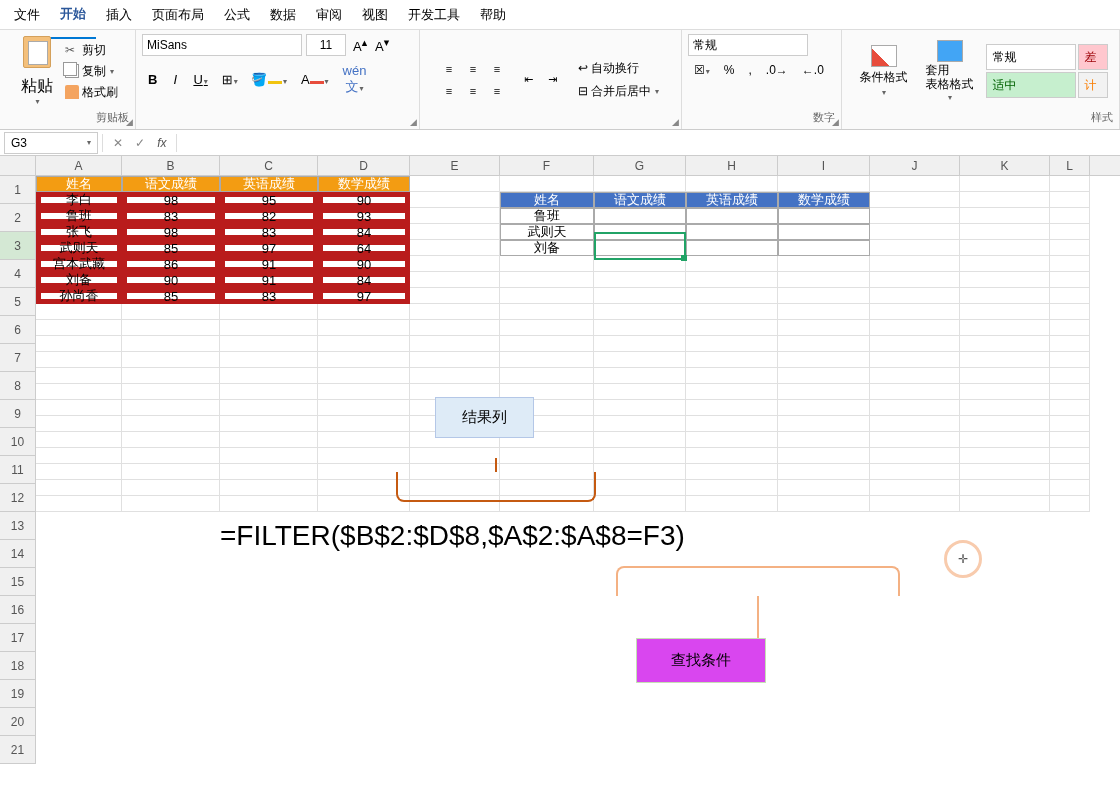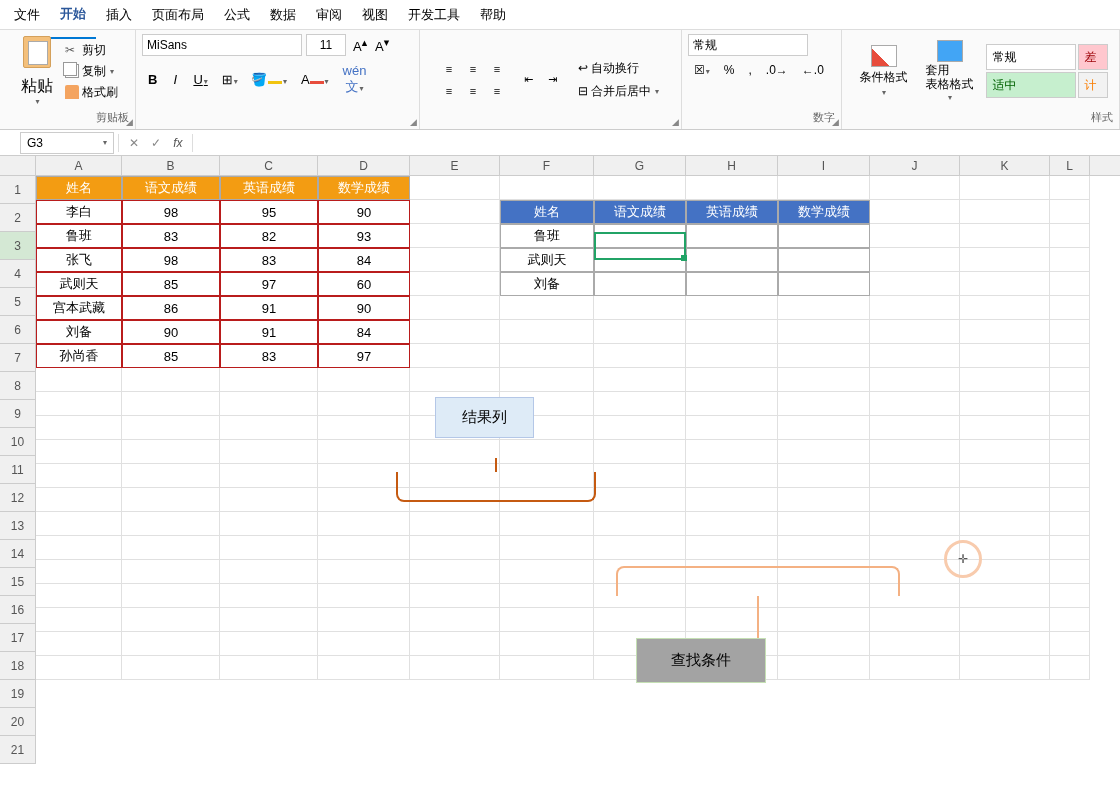--- a/index.html
+++ b/index.html
@@ -61,60 +61,60 @@
 .style-icon-cond { background: linear-gradient(45deg, #e74c3c 40%, #fff 40%); }
 .style-icon-table { background: #42a5f5; }
 .style-cells { display: flex; flex-direction: column; gap: 2px; }
 .style-cell { width: 90px; height: 26px; border: 1px solid #ccc; display: flex; align-items: center; padding: 0 6px; font-size: 12px; }
 .style-cell.normal { background: #fff; }
 .style-cell.good { background: #c6efce; color: #006100; }
 .style-cell.bad { background: #ffc7ce; color: #9c0006; }
 .style-cell.calc { background: #f2f2f2; color: #fa7d00; }
 
 
-.formula-bar { height: 26px; background: #fff; border-bottom: 1px solid #ccc; display: flex; align-items: center; padding-left: 16px; }
+.formula-bar { height: 26px; background: #fff; border-bottom: 1px solid #ccc; display: flex; align-items: center; }
 .name-box { width: 94px; height: 22px; border: 1px solid #ccc; margin: 0 4px; padding: 0 6px; font-size: 12px; display: flex; align-items: center; justify-content: space-between; }
 .fx-btns { display: flex; gap: 4px; padding: 0 6px; border-left: 1px solid #ddd; border-right: 1px solid #ddd; }
 .fx-btn { padding: 2px 4px; cursor: pointer; color: #888; font-size: 12px; }
 .fx-btn.fx { font-style: italic; color: #555; }
 .formula-input { flex: 1; height: 22px; border: none; padding: 0 6px; font-size: 12px; }
 
 
 .grid-area { position: relative; height: 648px; overflow: hidden; }
 .col-headers { display: flex; height: 20px; background: #f0f0f0; border-bottom: 1px solid #ccc; position: sticky; top: 0; }
 .corner { width: 36px; border-right: 1px solid #ccc; background: #f0f0f0; }
 .col-header { text-align: center; border-right: 1px solid #ccc; line-height: 20px; font-size: 12px; color: #555; cursor: pointer; }
 .grid-body { display: flex; }
 .row-headers { width: 36px; background: #f0f0f0; border-right: 1px solid #ccc; }
 .row-header { height: 28px; text-align: center; line-height: 28px; border-bottom: 1px solid #ccc; font-size: 12px; color: #555; cursor: pointer; }
 .row-header.active { background: #d4e8d4; }
 .cells { flex: 1; position: relative; }
-.cell-row { display: flex; height: 24px; }
+.cell-row { display: flex; height: 16px; }
 .cell { border-right: 1px solid #e0e0e0; border-bottom: 1px solid #e0e0e0; display: flex; align-items: center; justify-content: center; font-size: 13px; }
 
 
 .wA { width: 86px; } .wB { width: 98px; } .wC { width: 98px; } .wD { width: 92px; }
 .wE { width: 90px; } .wF { width: 94px; } .wG { width: 92px; } .wH { width: 92px; }
 .wI { width: 92px; } .wJ { width: 90px; } .wK { width: 90px; } .wL { width: 40px; }
 
 
 .t1-header { background: #f39c12; color: #fff; font-weight: normal; border: 1px solid #aaa; }
-.t1-cell { background: #fff; border: 1px solid #b91c1c; }
+.t1-cell { background: #fff; border: 5px solid #b91c1c; }
 
 
 .t2-header { background: #4472c4; color: #fff; border: 1px solid #aaa; }
 .t2-cell { background: #fff; border: 1px solid #aaa; }
 
 
 .active-cell-border { position: absolute; border: 2px solid #21a366; pointer-events: none; }
 .active-fill { position: absolute; width: 6px; height: 6px; background: #21a366; }
 
 
 .annot-box1 { position: absolute; background: #deebf7; border: 1px solid #b4c7e7; padding: 10px 26px; font-size: 15px; }
-.annot-box2 { position: absolute; background: #a3a3a3; border: 1px solid #c5e0b4; padding: 12px 34px; font-size: 15px; }
+.annot-box2 { position: absolute; background: #d946ef; border: 1px solid #c5e0b4; padding: 12px 34px; font-size: 15px; }
 .brace-top { position: absolute; height: 30px; border-left: 2px solid #c55a11; border-right: 2px solid #c55a11; border-bottom: 2px solid #c55a11; border-radius: 0 0 8px 8px; }
 .brace-top::after { content: ""; position: absolute; top: -14px; left: 50%; transform: translateX(-50%); width: 2px; height: 14px; background: #c55a11; }
 .brace-bot { position: absolute; height: 30px; border-left: 2px solid #f4b183; border-right: 2px solid #f4b183; border-top: 2px solid #f4b183; border-radius: 8px 8px 0 0; }
 .brace-bot::after { content: ""; position: absolute; bottom: -60px; left: 50%; transform: translateX(-50%); width: 2px; height: 60px; background: #f4b183; }
 .formula-text { position: absolute; font-size: 28px; font-family: Arial, sans-serif; }
 .cursor-circle { position: absolute; width: 38px; height: 38px; border: 3px solid #f8cbad; border-radius: 50%; display: flex; align-items: center; justify-content: center; font-size: 12px; color: #555; }
 
 </style>
 </head>
 <body>
@@ -372,21 +372,21 @@
           <div class="cell wH t2-cell"></div>
           <div class="cell wI t2-cell"></div>
           <div class="cell wJ"></div>
           <div class="cell wK"></div>
           <div class="cell wL"></div>
         </div>
         <div class="cell-row">
           <div class="cell wA t1-cell">武则天</div>
           <div class="cell wB t1-cell">85</div>
           <div class="cell wC t1-cell">97</div>
-          <div class="cell wD t1-cell">60</div>
+          <div class="cell wD t1-cell">64</div>
           <div class="cell wE"></div>
           <div class="cell wF t2-cell">刘备</div>
           <div class="cell wG t2-cell"></div>
           <div class="cell wH t2-cell"></div>
           <div class="cell wI t2-cell"></div>
           <div class="cell wJ"></div>
           <div class="cell wK"></div>
           <div class="cell wL"></div>
         </div>
         <div class="cell-row">
@@ -612,18 +612,19 @@
           <div class="cell wJ"></div>
           <div class="cell wK"></div>
           <div class="cell wL"></div>
         </div>
 
     <div class="active-cell-border" style="left:558px; top:56px; width:92px; height:28px;">
         <div class="active-fill" style="right:-3px;bottom:-3px"></div>
       </div>
         <div class="annot-box1" style="left:399px; top:221px;">结果列</div>
         <div class="brace-top" style="left:360px; top:296px; width:200px;"></div>
+        <div class="formula-text" style="left:184px; top:344px;">=FILTER($B$2:$D$8,$A$2:$A$8=F3)</div>
         <div class="brace-bot" style="left:580px; top:390px; width:284px;"></div>
         <div class="annot-box2" style="left:600px; top:462px;">查找条件</div>
         <div class="cursor-circle" style="left:908px; top:364px;">✛</div>
       </div>
   </div>
 </div>
 
 </body></html>

